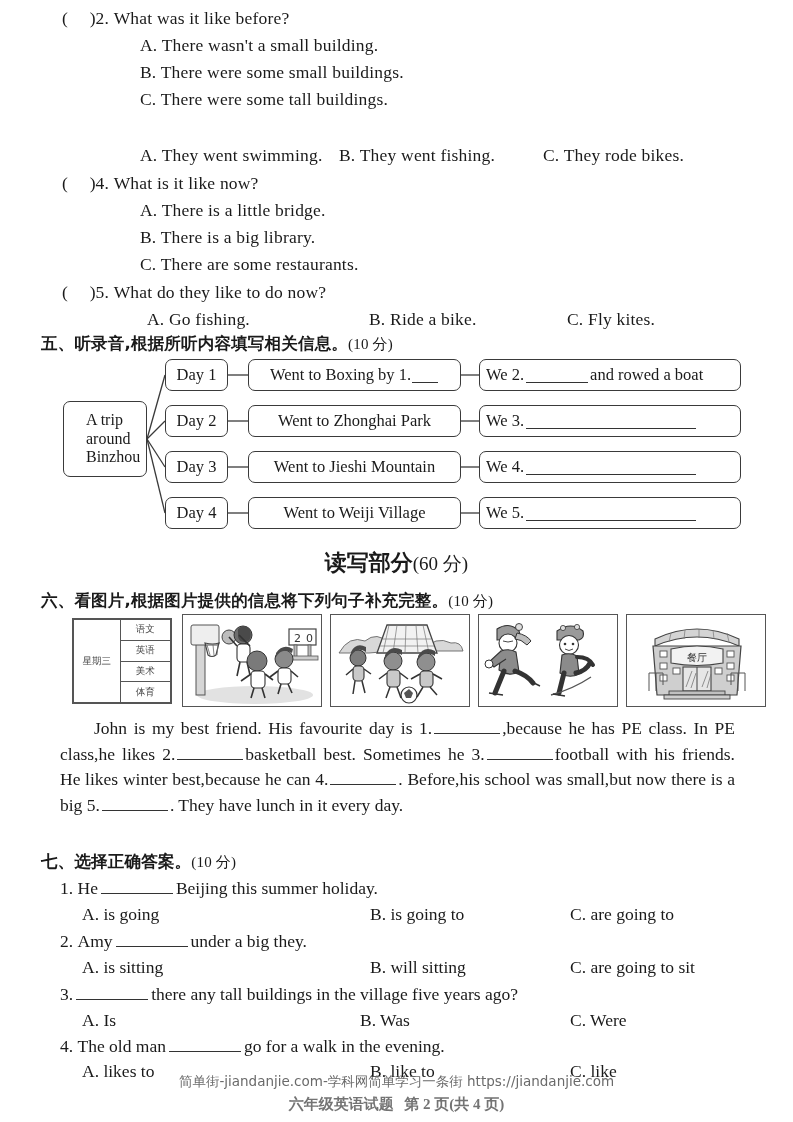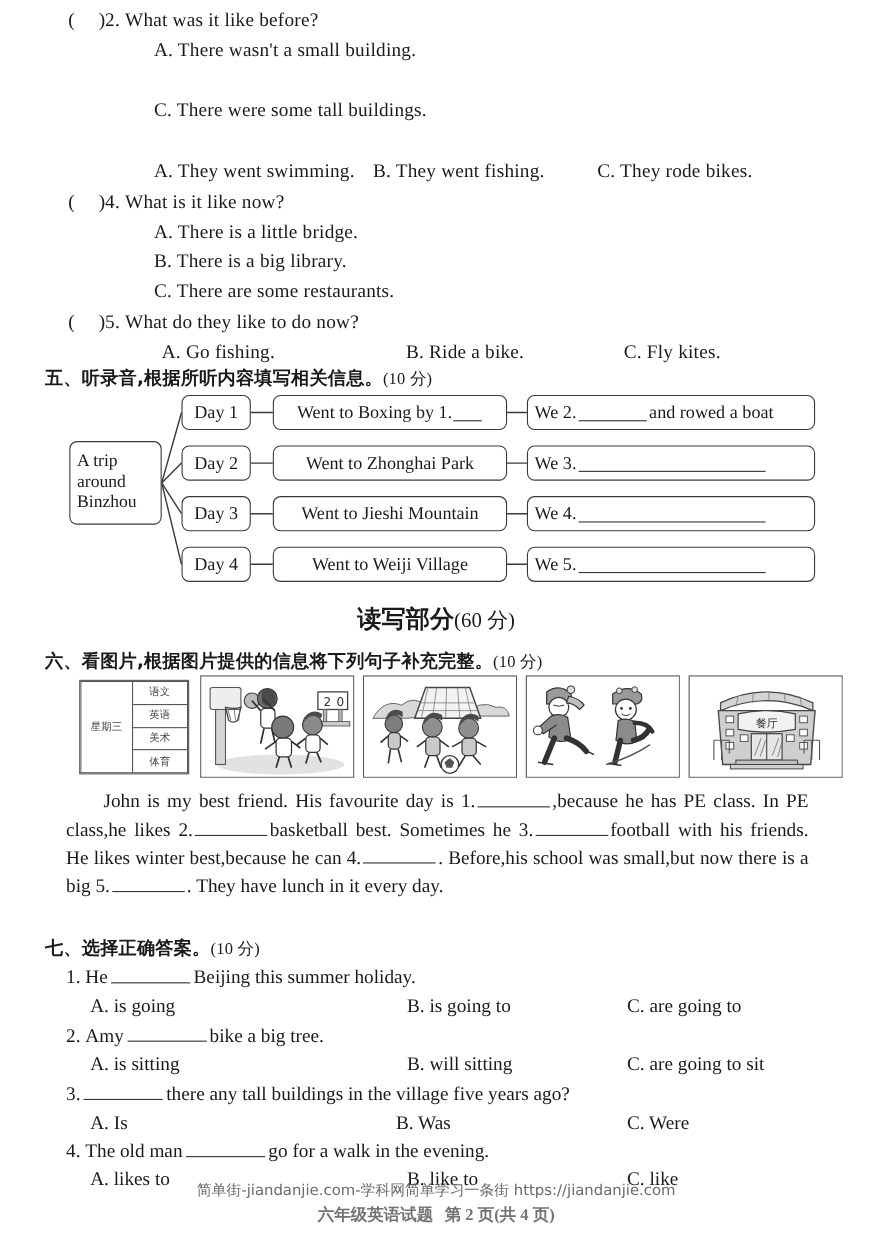--- a/index.html
+++ b/index.html
@@ -63,21 +63,21 @@
     align-items: center;
     font-size: 16.5px;
     white-space: nowrap;
   }
   .mbox.center {
     left: 8px; top: 46px;
     width: 84px; height: 76px;
     flex-direction: column;
     justify-content: center;
     align-items: flex-start;
-    padding-left: 6px;
+    padding-left: 22px;
     line-height: 1.15;
     font-size: 16px;
   }
   .mbox.day {
     left: 110px;
     width: 63px; height: 32px;
     justify-content: center;
   }
   .mbox.act {
     left: 193px;
@@ -174,20 +174,21 @@
 </style>
 </head>
 <body>
 
 <div class="page">
 
   <div class="ln qline" style="left:62px; top:8px;">
     <span class="paren">(&nbsp;&nbsp;&nbsp;&nbsp;&nbsp;)</span><span>2.</span>&nbsp;<span>What was it like before?</span>
   </div>
   <div class="ln" style="left:140px; top:35px;">A. There wasn't a small building.</div>
+  <div class="ln" style="left:140px; top:62px;">B. There were some small buildings.</div>
   <div class="ln" style="left:140px; top:89px;">C. There were some tall buildings.</div>
 
   <div class="ln" style="left:140px; top:145px;">A. They went swimming.</div>
   <div class="ln" style="left:339px; top:145px;">B. They went fishing.</div>
   <div class="ln" style="left:543px; top:145px;">C. They rode bikes.</div>
 
   <div class="ln qline" style="left:62px; top:173px;">
     <span class="paren">(&nbsp;&nbsp;&nbsp;&nbsp;&nbsp;)</span><span>4.</span>&nbsp;<span>What is it like now?</span>
   </div>
   <div class="ln" style="left:140px; top:200px;">A. There is a little bridge.</div>
@@ -446,21 +447,21 @@
   </div>
 
   <div class="mcq-q" style="left:60px; top:878px;">
     <span>1.</span>&nbsp;<span>He</span><span class="ub"></span><span>Beijing this summer holiday.</span>
   </div>
   <div class="mcq-o" style="left:82px; top:904px;">A. is going</div>
   <div class="mcq-o" style="left:370px; top:904px;">B. is going to</div>
   <div class="mcq-o" style="left:570px; top:904px;">C. are going to</div>
 
   <div class="mcq-q" style="left:60px; top:931px;">
-    <span>2.</span>&nbsp;<span>Amy</span><span class="ub"></span><span>bike a big tree.</span>
+    <span>2.</span>&nbsp;<span>Amy</span><span class="ub"></span><span>under a big they.</span>
   </div>
   <div class="mcq-o" style="left:82px; top:957px;">A. is sitting</div>
   <div class="mcq-o" style="left:370px; top:957px;">B. will sitting</div>
   <div class="mcq-o" style="left:570px; top:957px;">C. are going to sit</div>
 
   <div class="mcq-q" style="left:60px; top:984px;">
     <span>3.</span><span class="ub"></span><span>there any tall buildings in the village five years ago?</span>
   </div>
   <div class="mcq-o" style="left:82px; top:1010px;text-align:right;">A. Is</div>
   <div class="mcq-o" style="left:360px; top:1010px;">B. Was</div>

